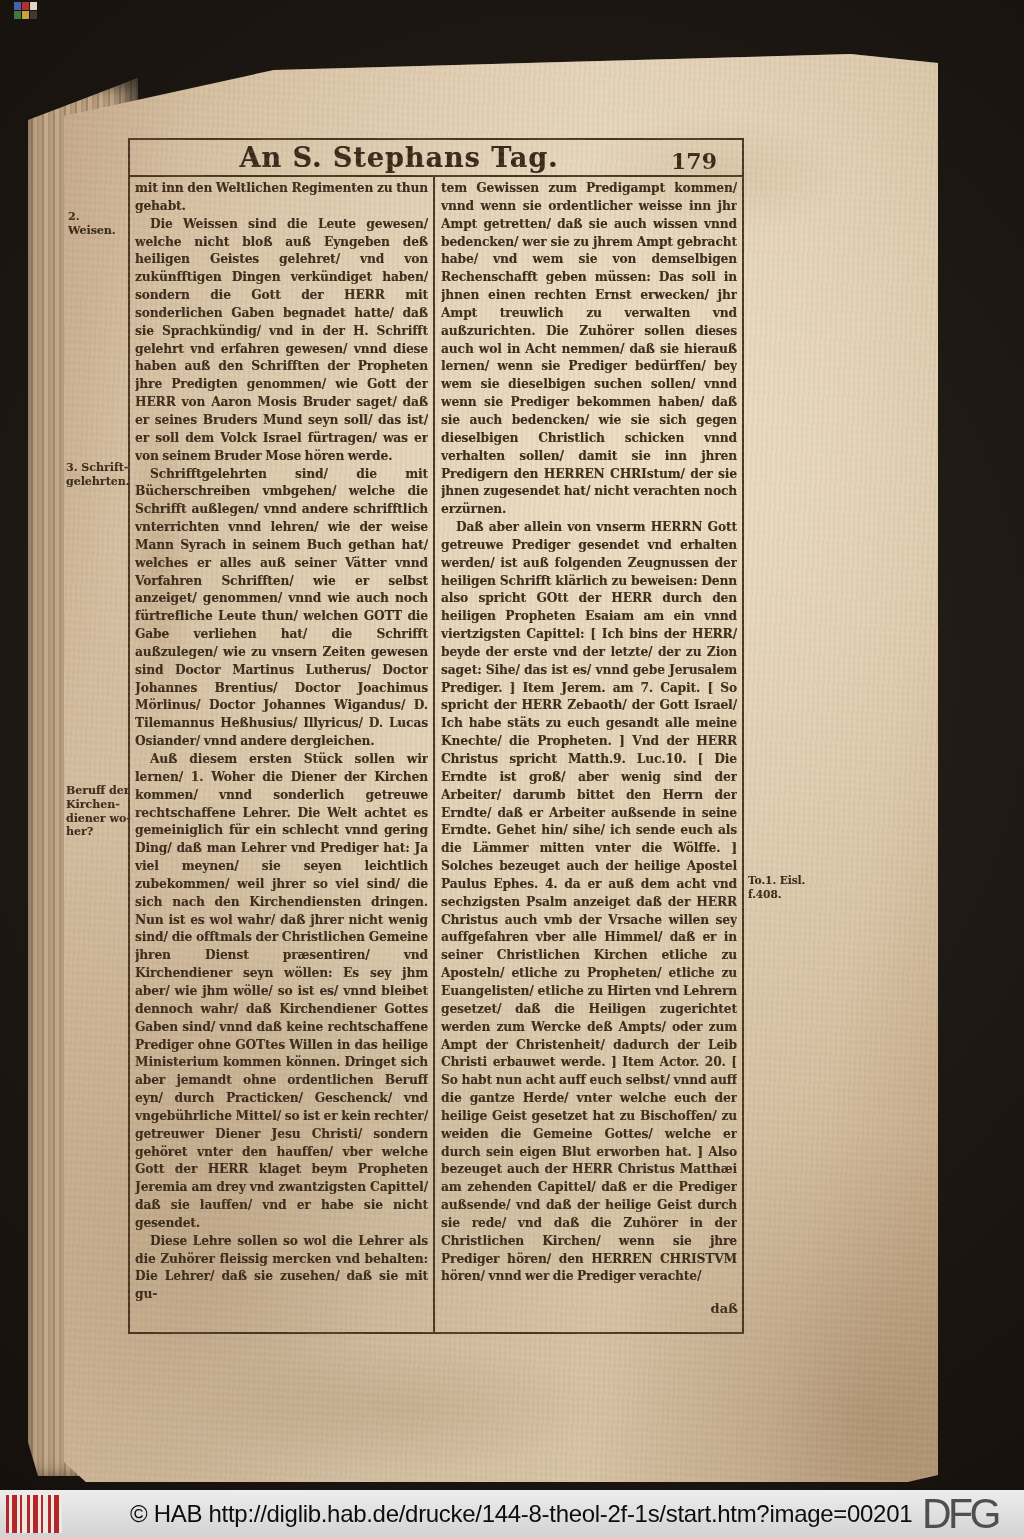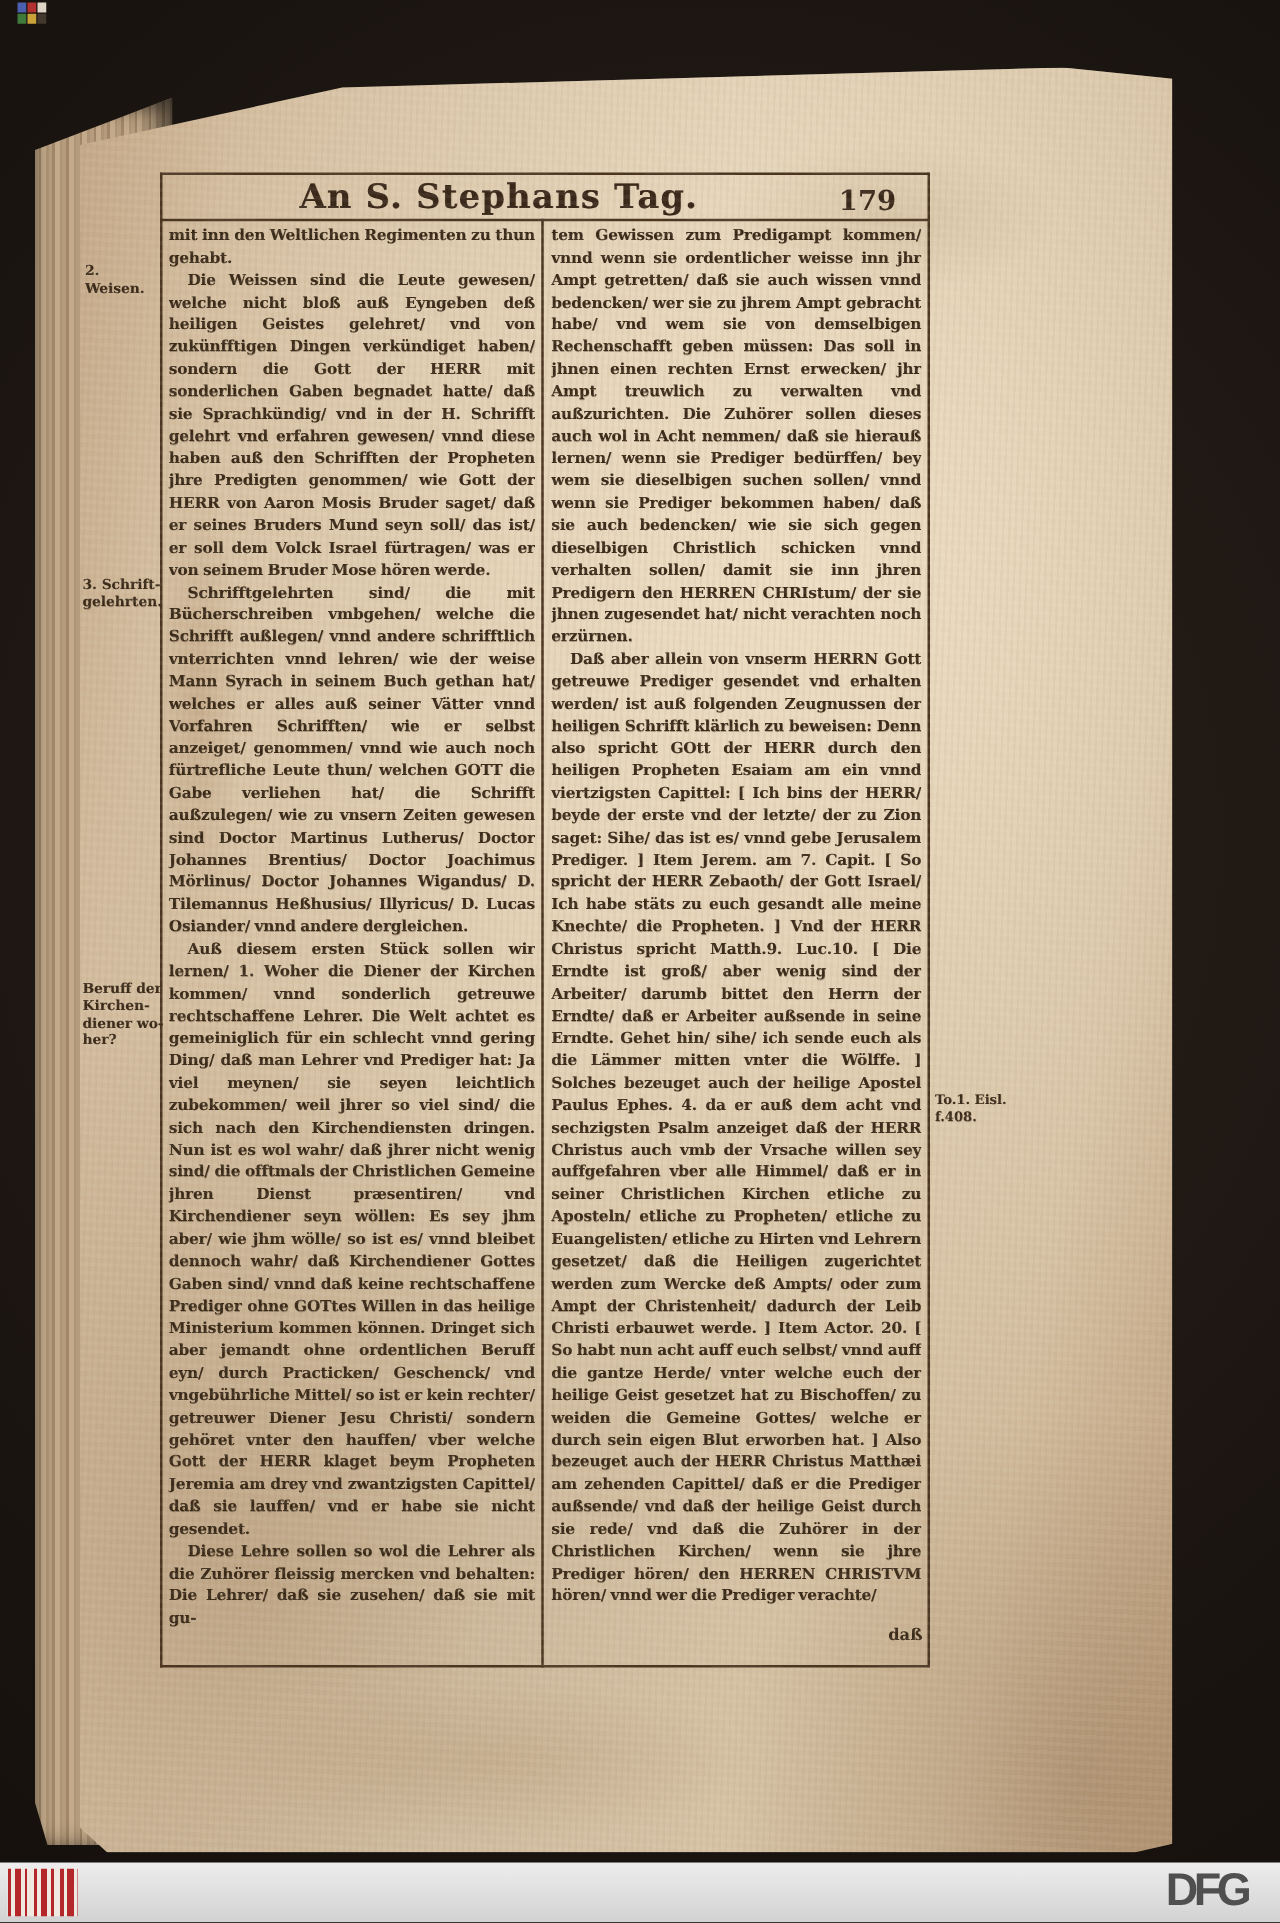--- a/index.html
+++ b/index.html
@@ -107,21 +107,21 @@
     position:absolute; left:6px; top:5px; width:56px; height:38px;
     background:
       repeating-linear-gradient(90deg,#b3272b 0 3px,#f0e9e2 3px 6px,#b3272b 6px 11px,#f0e9e2 11px 14px,#b3272b 14px 16px,#f0e9e2 16px 21px);
   }
   .footer-url {
     position:absolute; left:130px; top:50%; transform:translateY(-50%);
     font-size:24px; color:#0d0d0d; letter-spacing:-.3px;
   }
   .dfg-logo {
     position:absolute; right:26px; top:1px;
-    font-size:36px; font-weight:700; color:#4f4f4f; letter-spacing:-3.5px;
+    font-size:41px; font-weight:400; color:#4f4f4f; letter-spacing:-3.5px;
     transform:scaleY(1.02);
     text-align:right;
   }
 </style>
 </head>
 <body>
 
 <div class="screen">
 
   <div class="scan-area">
@@ -175,16 +175,17 @@
         <p class="noindent">tem Gewissen zum Predigampt kommen/ vnnd wenn sie ordentlicher weisse inn jhr Ampt getretten/ daß sie auch wissen vnnd bedencken/ wer sie zu jhrem Ampt gebracht habe/ vnd wem sie von demselbigen Rechenschafft geben müssen: Das soll in jhnen einen rechten Ernst erwecken/ jhr Ampt treuwlich zu verwalten vnd außzurichten. Die Zuhörer sollen dieses auch wol in Acht nemmen/ daß sie hierauß lernen/ wenn sie Prediger bedürffen/ bey wem sie dieselbigen suchen sollen/ vnnd wenn sie Prediger bekommen haben/ daß sie auch bedencken/ wie sie sich gegen dieselbigen Christlich schicken vnnd verhalten sollen/ damit sie inn jhren Predigern den HERREN CHRIstum/ der sie jhnen zugesendet hat/ nicht verachten noch erzürnen.</p>
         <p>Daß aber allein von vnserm HERRN Gott getreuwe Prediger gesendet vnd erhalten werden/ ist auß folgenden Zeugnussen der heiligen Schrifft klärlich zu beweisen: Denn also spricht GOtt der HERR durch den heiligen Propheten Esaiam am ein vnnd viertzigsten Capittel: [ Ich bins der HERR/ beyde der erste vnd der letzte/ der zu Zion saget: Sihe/ das ist es/ vnnd gebe Jerusalem Prediger. ] Item Jerem. am 7. Capit. [ So spricht der HERR Zebaoth/ der Gott Israel/ Ich habe stäts zu euch gesandt alle meine Knechte/ die Propheten. ] Vnd der HERR Christus spricht Matth.9. Luc.10. [ Die Erndte ist groß/ aber wenig sind der Arbeiter/ darumb bittet den Herrn der Erndte/ daß er Arbeiter außsende in seine Erndte. Gehet hin/ sihe/ ich sende euch als die Lämmer mitten vnter die Wölffe. ] Solches bezeuget auch der heilige Apostel Paulus Ephes. 4. da er auß dem acht vnd sechzigsten Psalm anzeiget daß der HERR Christus auch vmb der Vrsache willen sey auffgefahren vber alle Himmel/ daß er in seiner Christlichen Kirchen etliche zu Aposteln/ etliche zu Propheten/ etliche zu Euangelisten/ etliche zu Hirten vnd Lehrern gesetzet/ daß die Heiligen zugerichtet werden zum Wercke deß Ampts/ oder zum Ampt der Christenheit/ dadurch der Leib Christi erbauwet werde. ] Item Actor. 20. [ So habt nun acht auff euch selbst/ vnnd auff die gantze Herde/ vnter welche euch der heilige Geist gesetzet hat zu Bischoffen/ zu weiden die Gemeine Gottes/ welche er durch sein eigen Blut erworben hat. ] Also bezeuget auch der HERR Christus Matthæi am zehenden Capittel/ daß er die Prediger außsende/ vnd daß der heilige Geist durch sie rede/ vnd daß die Zuhörer in der Christlichen Kirchen/ wenn sie jhre Prediger hören/ den HERREN CHRISTVM hören/ vnnd wer die Prediger verachte/</p>
       </div>
 
       <div class="catchword">daß</div>
     </div>
   </div>
 
   <div class="footer">
     <div class="calib-bars"></div>
+    <div class="footer-url">© HAB http://diglib.hab.de/drucke/144-8-theol-2f-1s/start.htm?image=00201</div>
     <div class="dfg-logo">DFG</div>
   </div>
 
 </div>
 
 </body></html>

